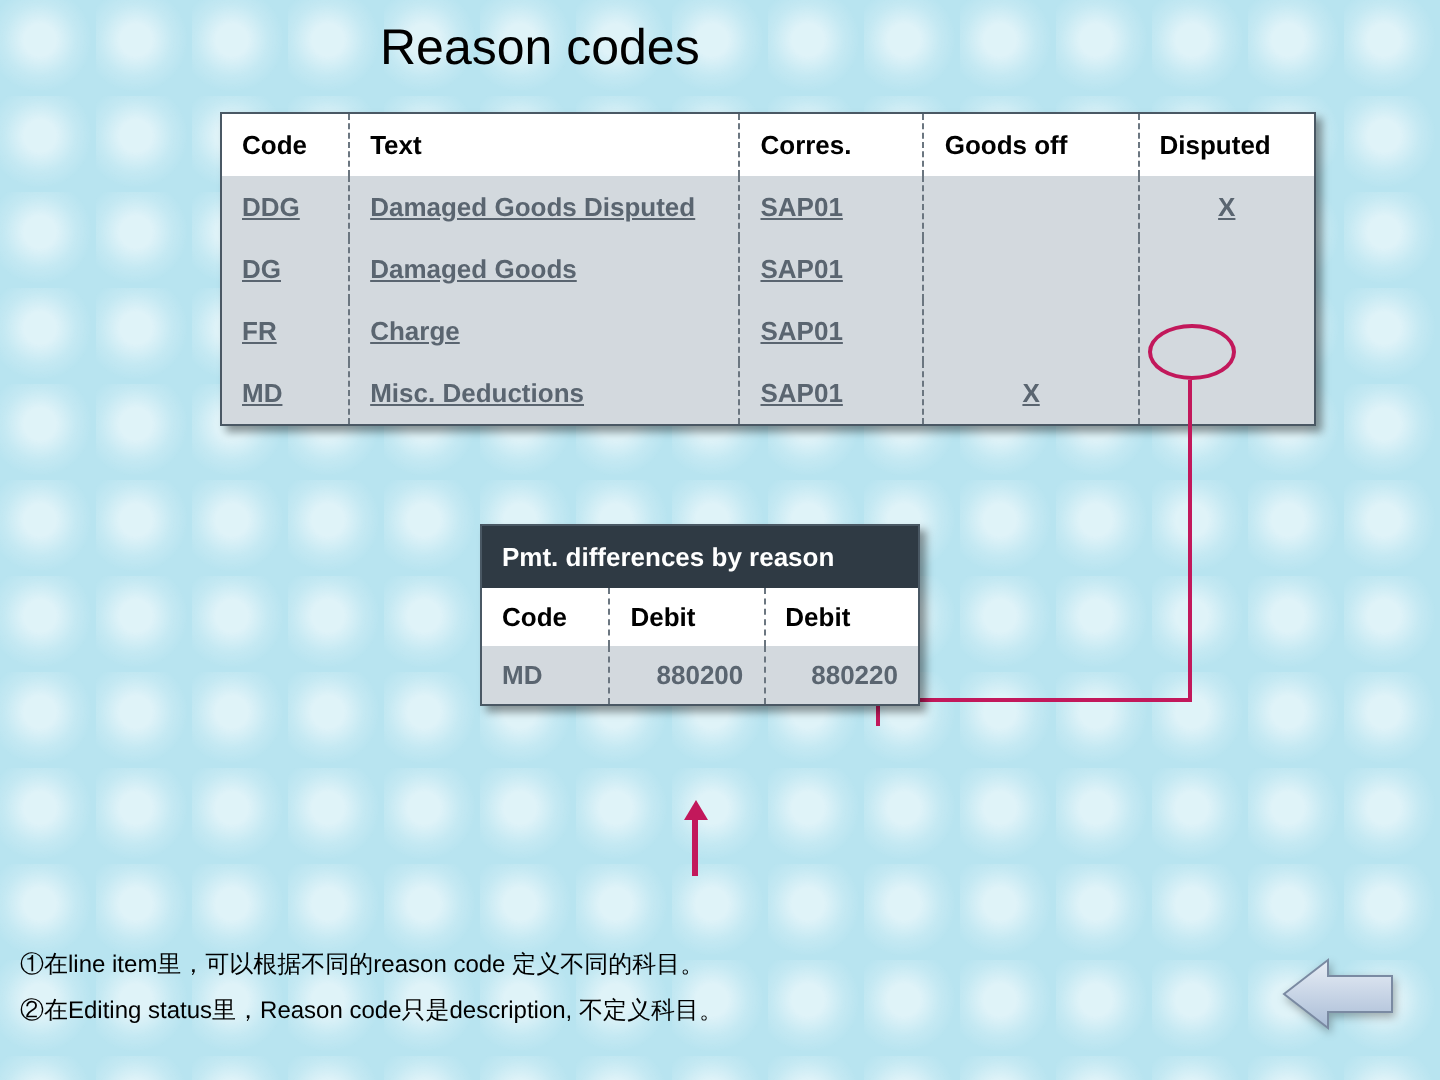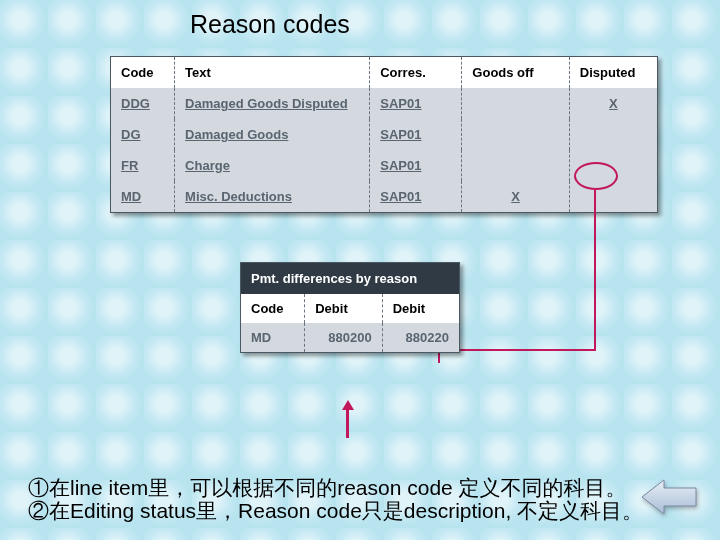--- a/index.html
+++ b/index.html
@@ -98,21 +98,21 @@
   .sub-table th:last-child, .sub-table td:last-child { border-right: none; }
   .arrow-up {
     position: absolute; top: 400px; left: 342px;
     width: 0; height: 0; border-left: 6px solid transparent; border-right: 6px solid transparent;
     border-bottom: 10px solid #c2185b;
   }
   .arrow-stem {
     position: absolute; top: 408px; left: 346px; width: 3px; height: 30px; background: #c2185b;
   }
   .footer-text {
-    position: absolute; left: 28px; font-size: 21px; color: #000;
+    position: absolute; left: 10px; font-size: 12px; color: #000;
   }
   .footer-1 { top: 474px; }
   .footer-2 { top: 497px; }
   .back-btn {
     position: absolute; right: 22px; bottom: 22px;
     width: 58px; height: 42px;
   }
   .back-btn svg { width: 58px; height: 42px; filter: drop-shadow(1px 2px 2px rgba(0,0,0,0.3)); }
 </style>
 </head>

